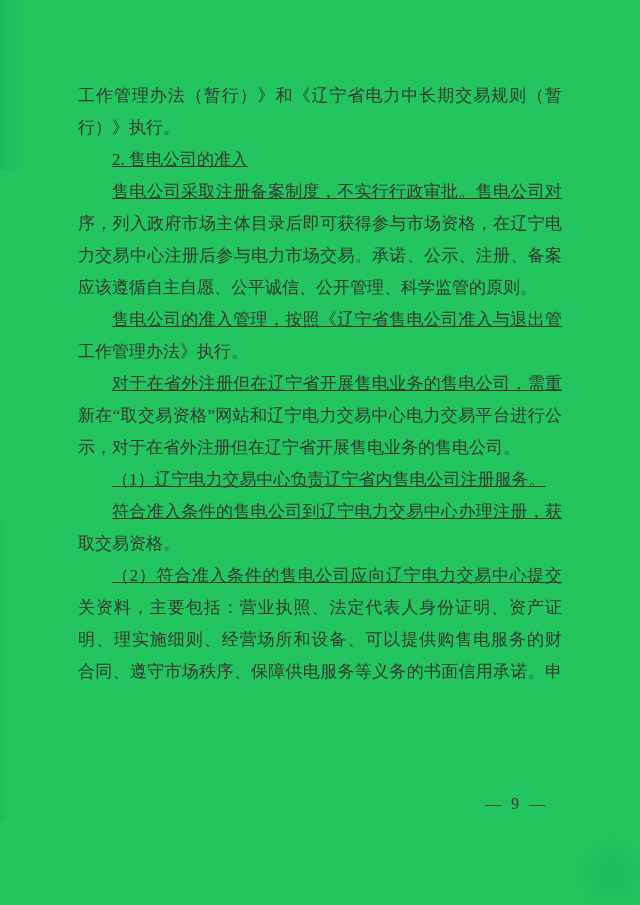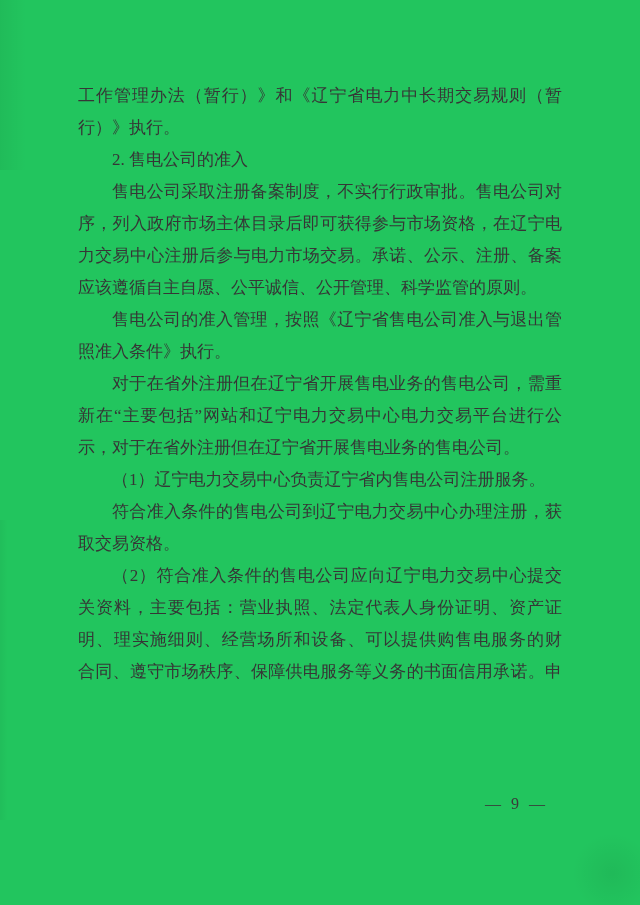--- a/index.html
+++ b/index.html
@@ -53,20 +53,21 @@
     text-align-last: justify;
     text-justify: inter-character;
     white-space: normal;
   }
   .ln.short {
     text-align: left;
     text-align-last: left;
   }
   .ln.ind {
     text-indent: 34px;
+    text-decoration: underline;
   }
   .page-num {
     position: absolute;
     top: 792px;
     right: 92px;
     font-size: 16px;
     line-height: 24px;
     letter-spacing: 3px;
     color: #3a3a3a;
   }
@@ -82,23 +83,23 @@
 
   <div class="text-block">
     <div class="ln">工作管理办法（暂行）》和《辽宁省电力中长期交易规则（暂</div>
     <div class="ln short">行）》执行。</div>
     <div class="ln ind short">2. 售电公司的准入</div>
     <div class="ln ind">售电公司采取注册备案制度，不实行行政审批。售电公司对</div>
     <div class="ln">序，列入政府市场主体目录后即可获得参与市场资格，在辽宁电</div>
     <div class="ln">力交易中心注册后参与电力市场交易。承诺、公示、注册、备案</div>
     <div class="ln short">应该遵循自主自愿、公平诚信、公开管理、科学监管的原则。</div>
     <div class="ln ind">售电公司的准入管理，按照《辽宁省售电公司准入与退出管</div>
-    <div class="ln short">照准入条件》执行。</div>
+    <div class="ln short">工作管理办法》执行。</div>
     <div class="ln ind">对于在省外注册但在辽宁省开展售电业务的售电公司，需重</div>
-    <div class="ln">新在“主要包括”网站和辽宁电力交易中心电力交易平台进行公</div>
+    <div class="ln">新在“取交易资格”网站和辽宁电力交易中心电力交易平台进行公</div>
     <div class="ln short">示，对于在省外注册但在辽宁省开展售电业务的售电公司。</div>
     <div class="ln ind short">（1）辽宁电力交易中心负责辽宁省内售电公司注册服务。</div>
     <div class="ln ind">符合准入条件的售电公司到辽宁电力交易中心办理注册，获</div>
     <div class="ln short">取交易资格。</div>
     <div class="ln ind">（2）符合准入条件的售电公司应向辽宁电力交易中心提交相</div>
     <div class="ln">关资料，主要包括：营业执照、法定代表人身份证明、资产证</div>
     <div class="ln">明、理实施细则、经营场所和设备、可以提供购售电服务的财</div>
     <div class="ln">合同、遵守市场秩序、保障供电服务等义务的书面信用承诺。申</div>
   </div>
 

